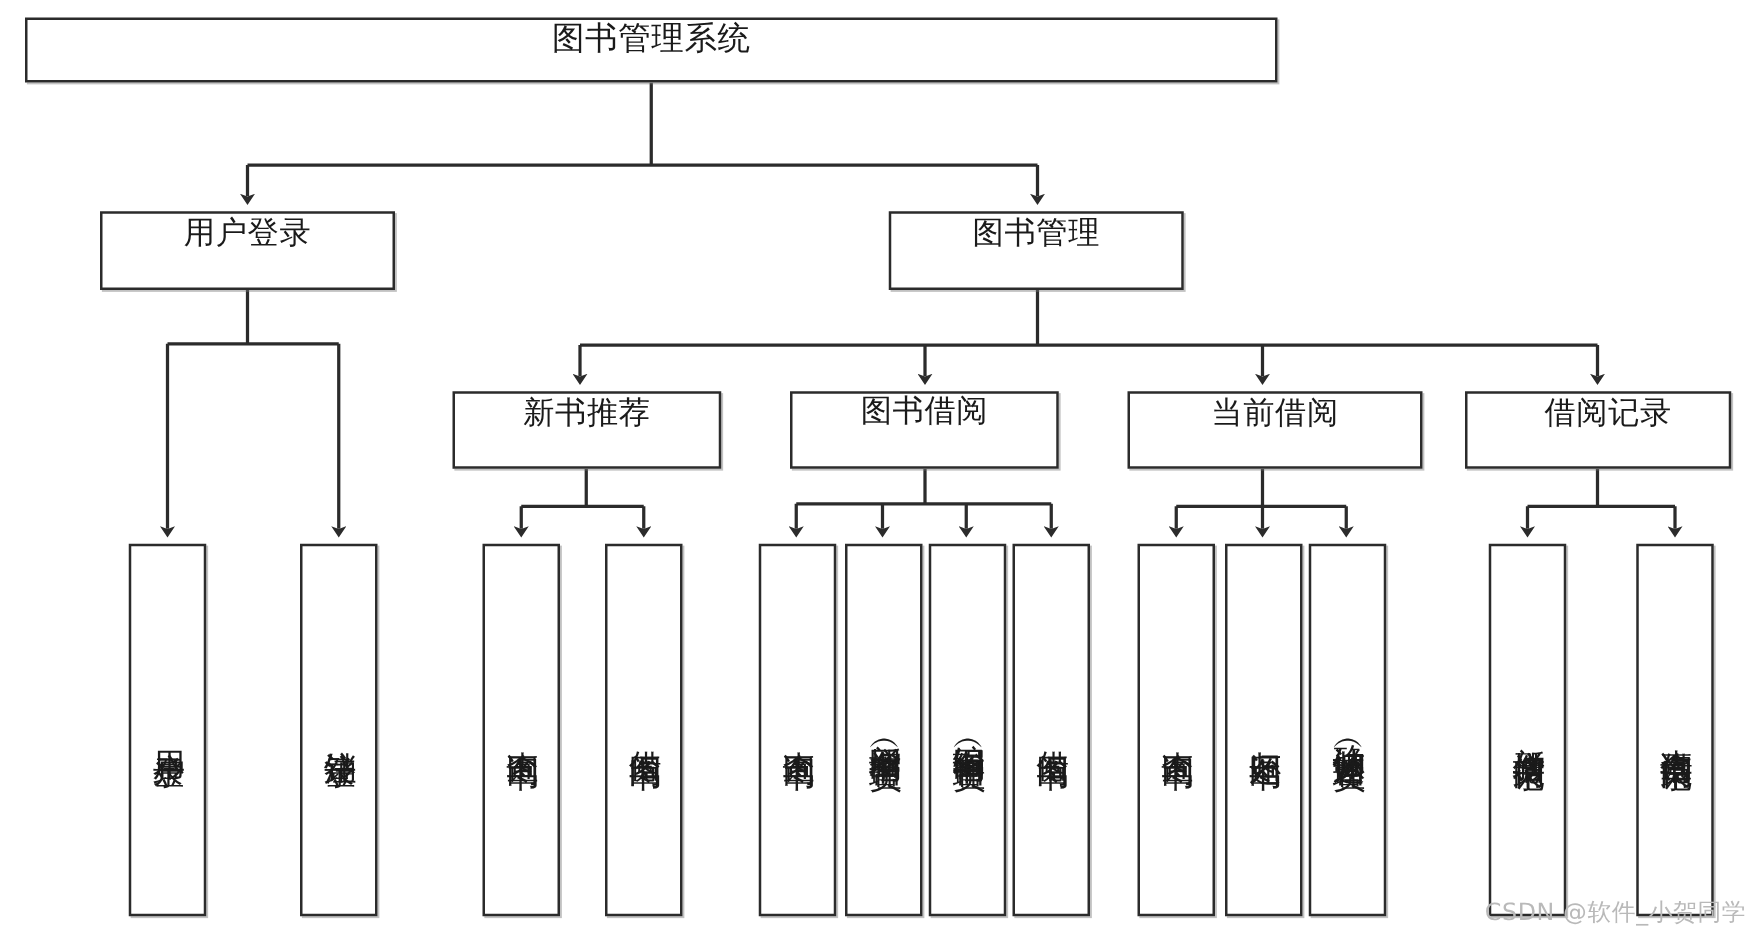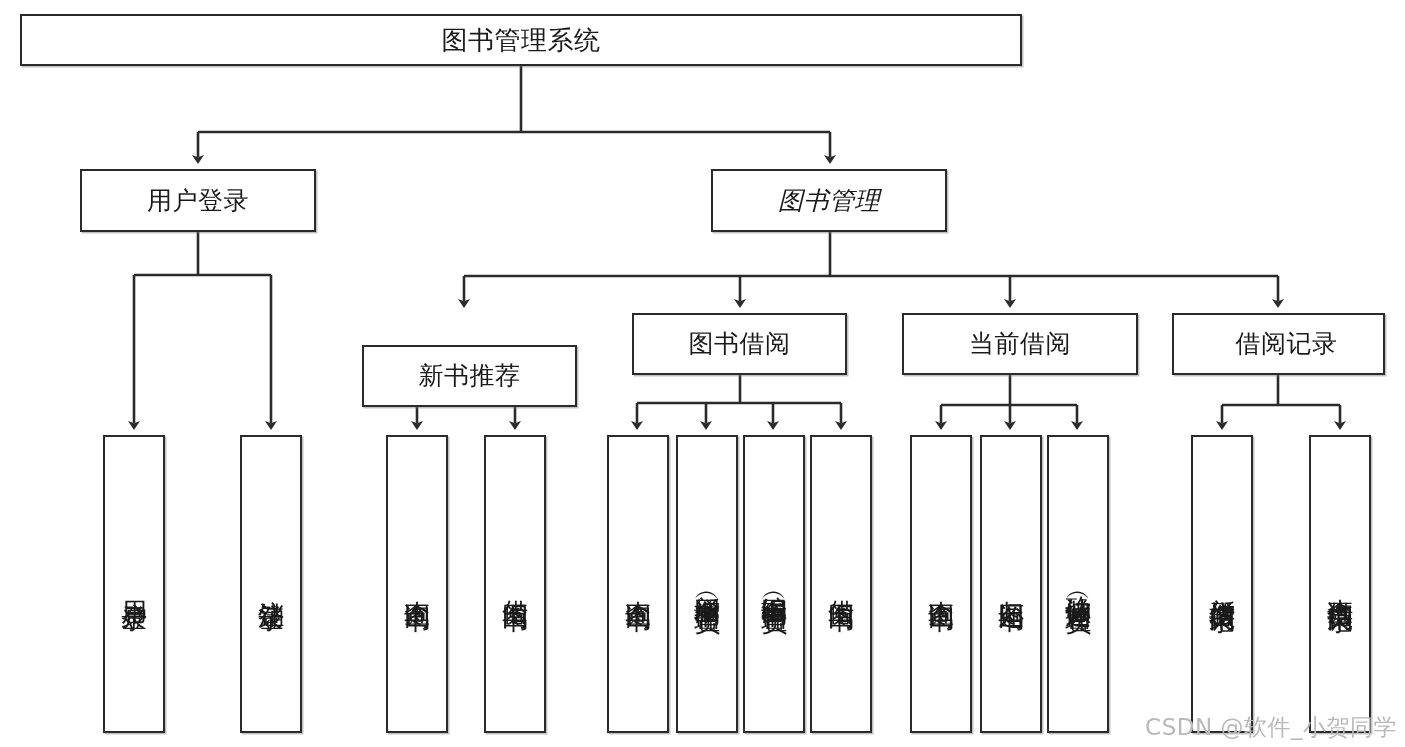--- a/index.html
+++ b/index.html
@@ -23,21 +23,20 @@
     height: 747px;
     pointer-events: none;
   }
   .node {
     position: absolute;
     box-sizing: border-box;
     border: 2px solid #2b2b2b;
     background: #ffffff;
     color: #1a1a1a;
     display: flex;
-    align-items: center;
     justify-content: center;
     box-shadow: 1.5px 1.5px 0 rgba(120,120,120,0.45);
   }
   .node .label {
     display: block;
     text-align: center;
     line-height: 1.18;
     letter-spacing: 0.5px;
   }
   .node.horiz .label {
@@ -56,21 +55,21 @@
     text-orientation: upright;
     font-size: 26px;
     line-height: 1.05;
     letter-spacing: 2px;
     white-space: nowrap;
   }
   .watermark {
     position: absolute;
     right: 8px;
     bottom: 4px;
-    font-size: 23px;
+    font-size: 19px;
     color: #b9b9b9;
     letter-spacing: 0.5px;
     white-space: nowrap;
     pointer-events: none;
   }
 </style>
 </head>
 <body>
 
 <div id="canvas">
@@ -126,25 +125,25 @@
   </svg>
 
   <div class="node horiz root" style="left:20px; top:14px; width:1002px; height:52px;">
     <span class="label">图书管理系统</span>
   </div>
 
   <div class="node horiz" style="left:80px; top:169px; width:236px; height:63px;">
     <span class="label">用户登录</span>
   </div>
 
-  <div class="node horiz" style="left:711px; top:169px; width:236px; height:63px;font-style:italic;">
+  <div class="node horiz" style="left:711px; top:169px; width:236px; height:63px;">
     <span class="label">图书管理</span>
   </div>
 
-  <div class="node horiz" style="left:362px; top:313px; width:215px; height:62px;margin-top:32px;">
+  <div class="node horiz" style="left:362px; top:313px; width:215px; height:62px;">
     <span class="label">新书推荐</span>
   </div>
 
   <div class="node horiz" style="left:632px; top:313px; width:215px; height:62px;font-family:Liberation Serif, serif;">
     <span class="label">图书借阅</span>
   </div>
 
   <div class="node horiz" style="left:902px; top:313px; width:236px; height:62px;">
     <span class="label">当前借阅</span>
   </div>

